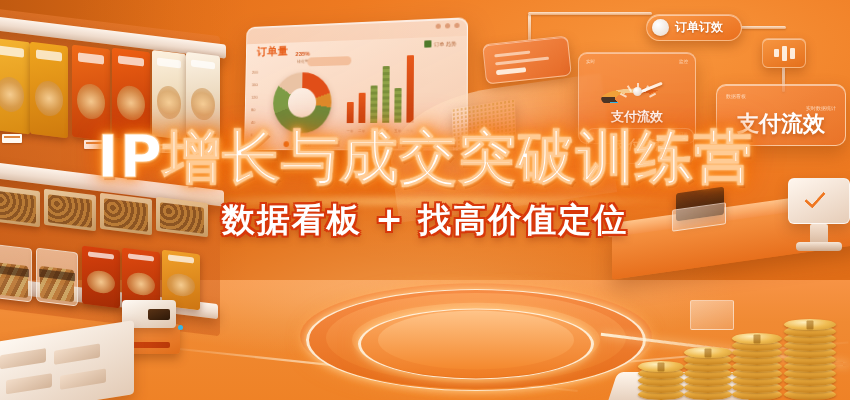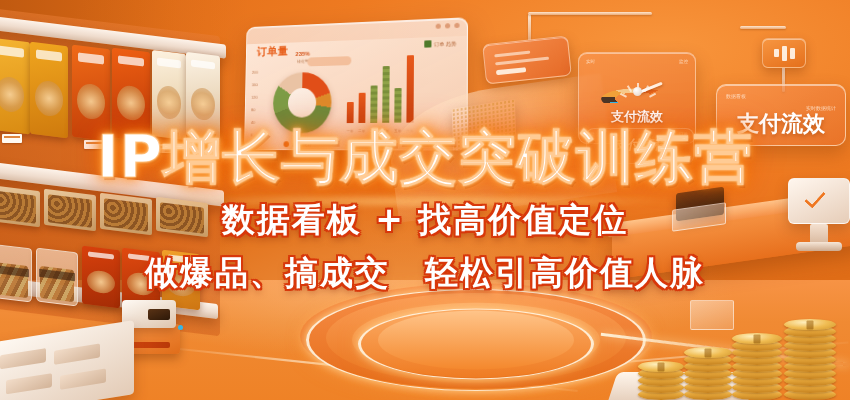--- a/index.html
+++ b/index.html
@@ -482,20 +482,24 @@
   <div class="wire" style="left:528px;top:12px;width:124px;height:3px;"></div>
   <div class="wire" style="left:740px;top:26px;width:46px;height:3px;"></div>
   <div class="wire" style="left:782px;top:66px;width:3px;height:26px;"></div>
 
   <div class="tagcard">
     <span class="ln" style="left:10px;top:10px;width:36px;"></span>
     <span class="ln" style="left:10px;top:18px;width:54px;"></span>
     <span class="ln" style="left:10px;top:26px;width:30px;background:rgba(255,240,225,.95);height:5px;"></span>
   </div>
 
+  <div class="pill">
+    <span class="knob"></span>
+    <span class="tx">订单订效</span>
+  </div>
 
   <div class="blockw">
     <i style="height:8px;"></i>
     <i style="height:15px;"></i>
     <i style="height:11px;"></i>
   </div>
 
   <div class="gcard">
     <span class="mini" style="left:7px;top:6px;">实时</span>
     <span class="mini" style="right:7px;top:6px;">监控</span>
@@ -600,16 +604,15 @@
     <span class="slotbox" style="left:16px;top:14px;width:46px;height:14px;"></span>
     <span class="slotbox" style="left:70px;top:18px;width:46px;height:14px;"></span>
     <span class="slotbox" style="left:22px;top:40px;width:46px;height:14px;"></span>
     <span class="slotbox" style="left:76px;top:44px;width:46px;height:14px;"></span>
   </div>
 
   <div class="underglow"></div>
   <div class="text-block">
     <div class="headline">IP增长与成交突破训练营</div>
     <div class="sub1">数据看板 + 找高价值定位</div>
-    <div class="sub2">做爆品、搞成交　轻松引高价值人脉</div>
   </div>
 
 </div>
 
 </body></html>

